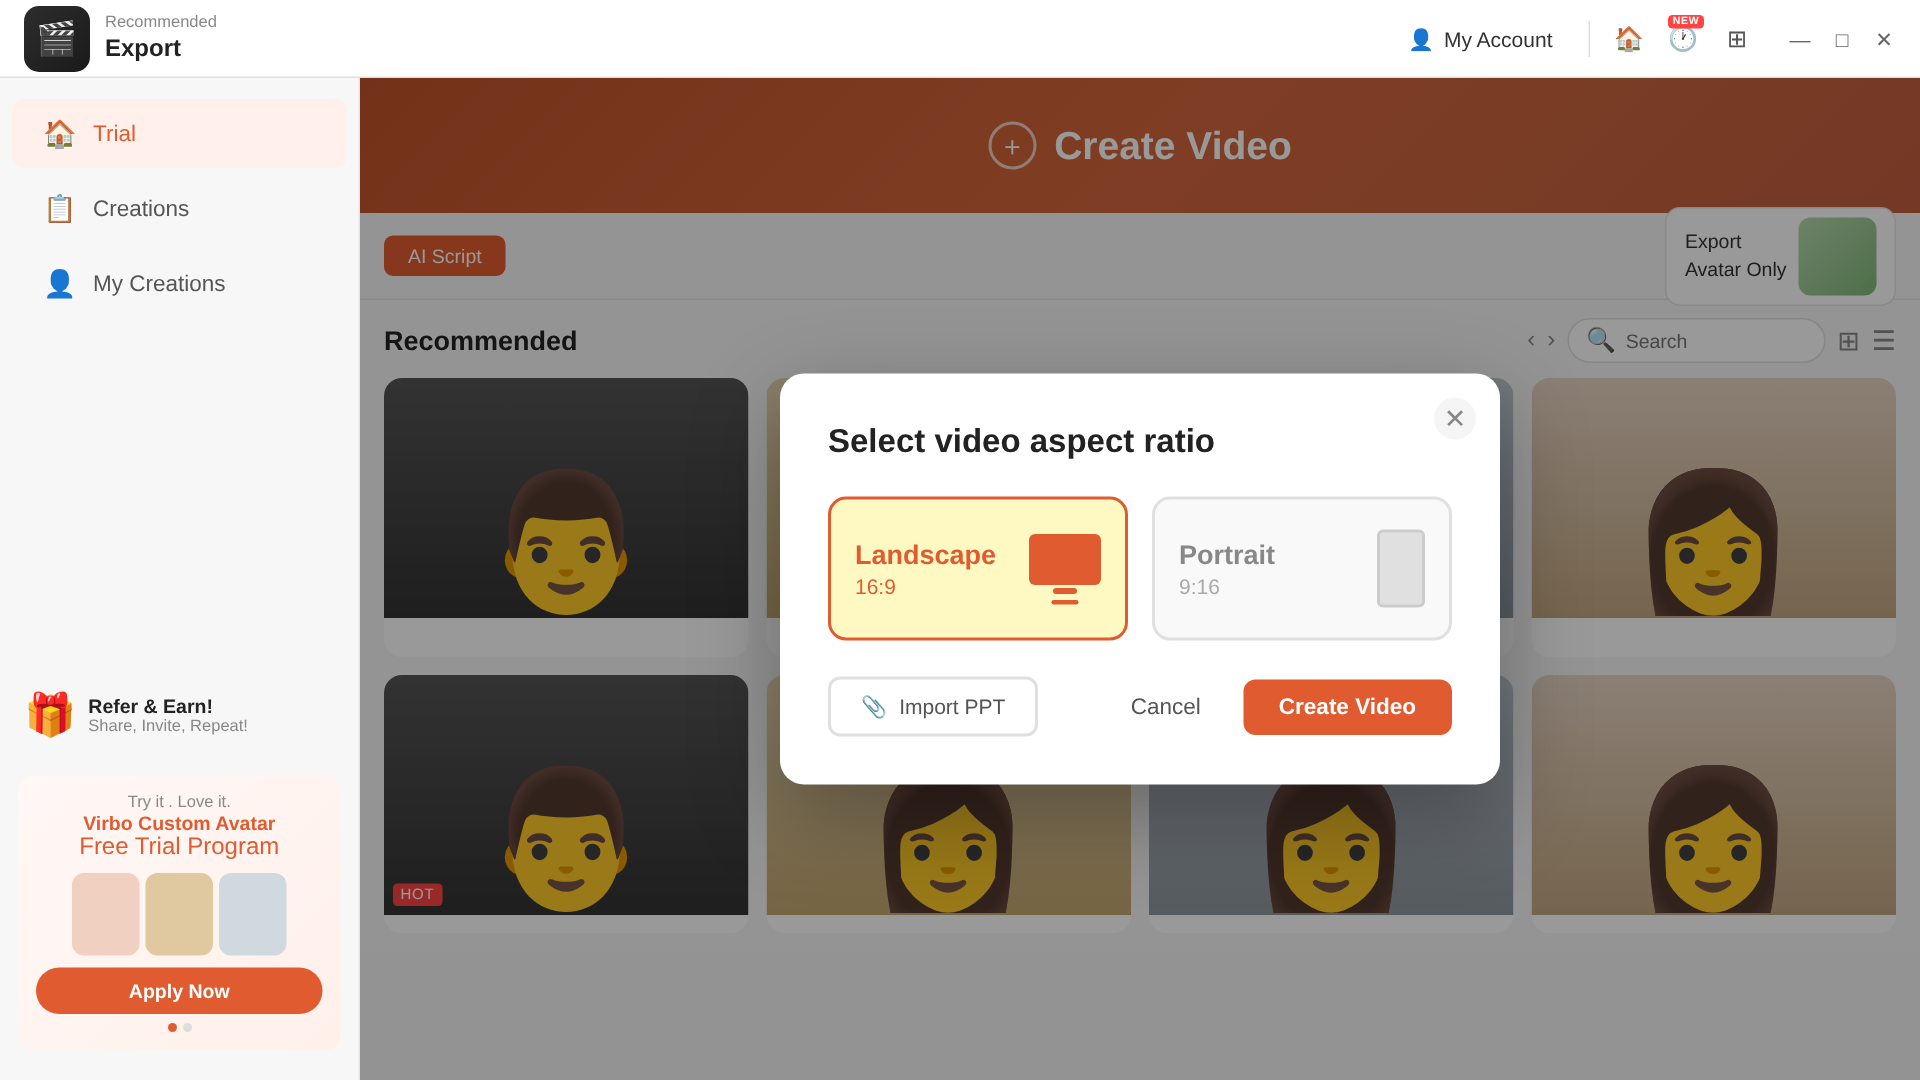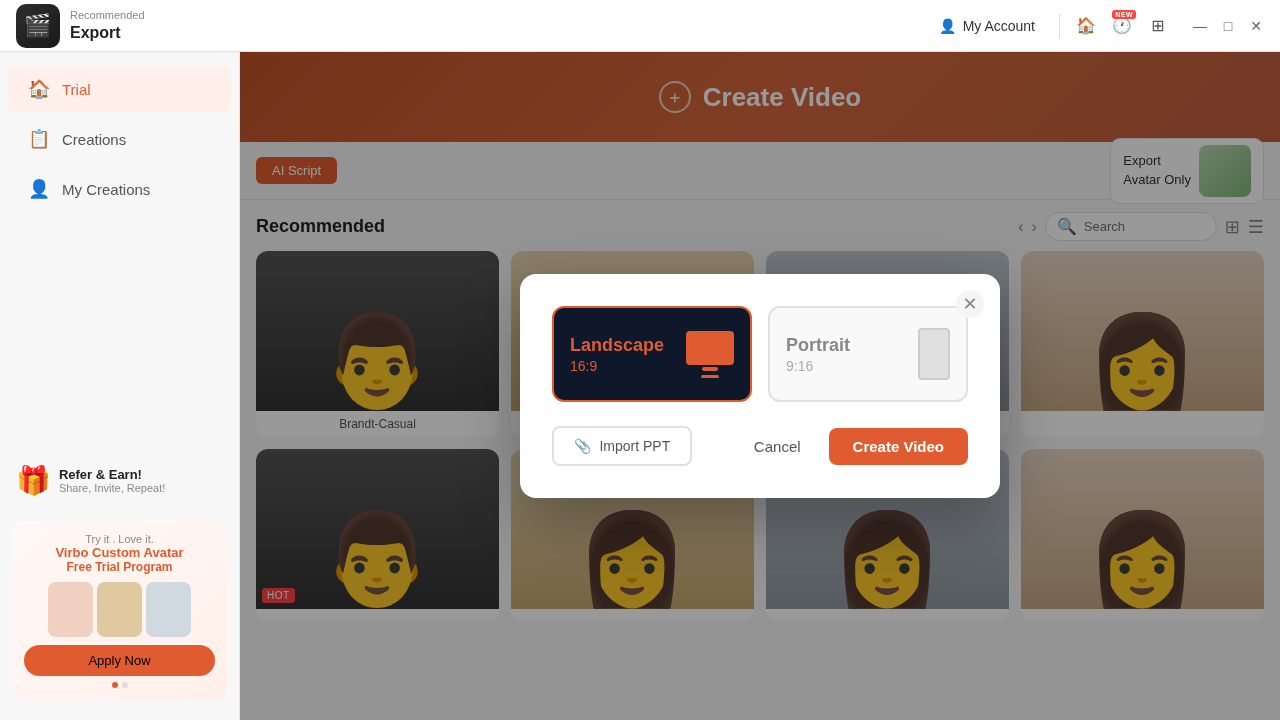--- a/index.html
+++ b/index.html
@@ -214,26 +214,26 @@
 
     .banner-images {
       display: flex;
       justify-content: center;
       gap: 4px;
       margin: 8px 0;
     }
 
     .apply-now-btn {
       background: #e05c30;
-      color: #000000;
+      color: #ffffff;
       border: none;
       border-radius: 20px;
       padding: 8px 30px;
       font-size: 13px;
-      font-weight: 400;
+      font-weight: 700;
       cursor: pointer;
       width: 100%;
     }
 
     .dot-indicators {
       display: flex;
       justify-content: center;
       gap: 4px;
       margin-top: 6px;
     }
@@ -498,21 +498,21 @@
       padding: 20px 16px;
       cursor: pointer;
       display: flex;
       align-items: center;
       justify-content: space-between;
       background: #f9f9f9;
     }
 
     .ratio-card.selected {
       border-color: #e05c30;
-      background: #0f172a;
+      background: #fef9c3;
       align-items: center;
     }
 
     .ratio-label {
       font-size: 18px;
       font-weight: 700;
       color: #888;
     }
 
     .ratio-card.selected .ratio-label {
@@ -664,21 +664,21 @@
         <span class="refer-icon">🎁</span>
         <div class="refer-text">
           <h4>Refer &amp; Earn!</h4>
           <p>Share, Invite, Repeat!</p>
         </div>
       </div>
 
       <div class="sidebar-banner">
         <div style="font-size:11px;color:#888;">Try it . Love it.</div>
         <div style="font-size:13px;font-weight:800;color:#e05c30;">Virbo Custom Avatar</div>
-        <div style="font-size:12px;color:#e05c30;font-weight:700;text-align:center;">Free Trial Program</div>
+        <div style="font-size:16px;color:#e05c30;font-weight:400;text-align:center;">Free Trial Program</div>
         <div class="banner-images">
           <div style="width:45px;height:55px;border-radius:8px;background:#f0d0c0;"></div>
           <div style="width:45px;height:55px;border-radius:8px;background:#e0c8a0;"></div>
           <div style="width:45px;height:55px;border-radius:8px;background:#d0d8e0;"></div>
         </div>
         <button class="apply-now-btn">Apply Now</button>
         <div class="dot-indicators">
           <div class="dot active"></div>
           <div class="dot"></div>
         </div>
@@ -724,21 +724,20 @@
             <span style="cursor:pointer;font-size:18px;color:#888;">☰</span>
           </div>
         </div>
 
         <div class="avatar-grid">
 
           <div class="avatar-card">
             <div class="avatar-img-area dark">
               <span style="font-size:90px;line-height:1.1;">👨</span>
             </div>
-            <div class="avatar-name">Brandt-Casual</div>
           </div>
           <div class="avatar-card">
             <div class="avatar-img-area beige">
               <span style="font-size:90px;line-height:1.1;">👩</span>
             </div>
             <div class="avatar-name">Elena-Professional</div>
           </div>
           <div class="avatar-card">
             <div class="avatar-img-area gray">
               <span style="font-size:90px;line-height:1.1;">👩</span>
@@ -775,20 +774,21 @@
               <span style="font-size:90px;line-height:1.1;">👩</span>
             </div>
             <div class="avatar-name"></div>
           </div>
         </div>
       </div>
 
       <div class="overlay">
         <div class="modal">
           <div class="modal-close">✕</div>
+          <div class="modal-title">Select video aspect ratio</div>
 
           <div class="ratio-options">
 
             <div class="ratio-card selected">
               <div>
                 <div class="ratio-label">Landscape</div>
                 <div class="ratio-sublabel">16:9</div>
               </div>
               <div style="display:flex;flex-direction:column;align-items:center;gap:4px;">
                 <div class="ratio-icon-landscape"></div>

